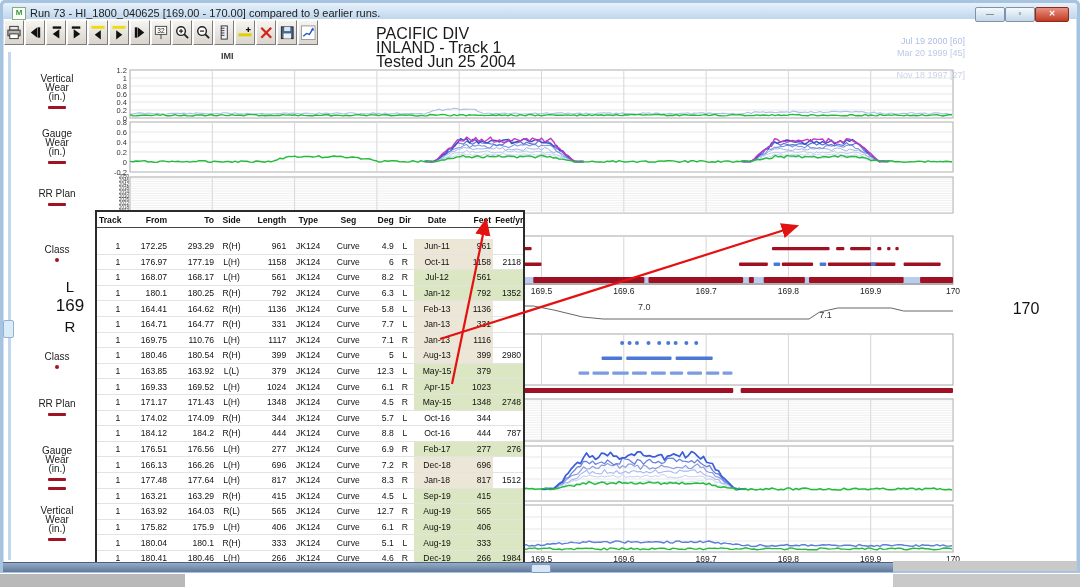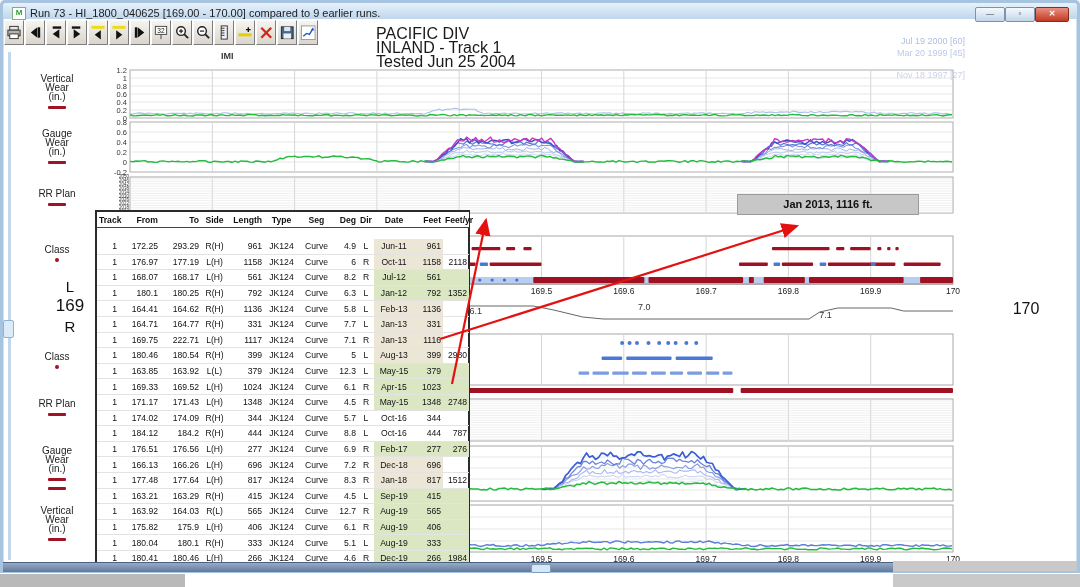--- a/index.html
+++ b/index.html
@@ -29,21 +29,21 @@
   .runcol{position:absolute;top:36px;width:118px;font-size:9px;line-height:11.5px;text-align:right;white-space:nowrap;}
   
   .lp{position:absolute;left:24px;width:66px;text-align:center;font-size:10px;line-height:9px;color:#222;}
   .lp .bar{display:inline-block;width:18px;height:3px;background:#a01325;border-radius:1px;margin-top:2px;}
   .lp .dot{display:inline-block;width:4px;height:4px;background:#a01325;border-radius:50%;margin-top:3px;}
   .bigmile{position:absolute;color:#111;text-align:center;}
   
   .callout{position:absolute;background:#c7c7c7;border:1px solid #9b9b9b;color:#111;
            font-size:11px;font-weight:bold;text-align:center;z-index:6;}
   
-  #grid-table{position:absolute;left:95px;top:210px;width:375px;z-index:5;background:#fff;
+  #grid-table{position:absolute;left:95px;top:210px;width:430px;z-index:5;background:#fff;
               border:2px solid #2b2b2b;box-sizing:border-box;}
   #grid-table table{border-collapse:collapse;table-layout:fixed;width:100%;font-size:8.6px;color:#111;}
   #grid-table th{font-weight:bold;border-bottom:1px solid #444;height:15px;padding:0 2px;background:#fff;}
   #grid-table td{height:14.6px;padding:0 2px;border-bottom:1px solid #e3e3e3;overflow:hidden;white-space:nowrap;}
   #grid-table tr.gap td{height:11px;border-bottom:none;}
   .al-r{text-align:right}.al-c{text-align:center}
   td.hl-tan{background:#ece6d6;} td.hl-green{background:#dbe7c2;}
   
   #rrstack{position:absolute;left:103px;top:175px;width:26px;font-size:4.5px;line-height:3.9px;
            text-align:right;color:#333;z-index:2;letter-spacing:0;}
@@ -425,21 +425,20 @@
         <div>2042</div>
         <div>2038</div>
         <div>2034</div>
         <div>2030</div>
         <div>2026</div>
         <div>2022</div>
         <div>2018</div>
         <div>2014</div>
       </div>
 
-    <div class="callout" style="left:737px;top:194px;width:180px;height:19px;line-height:19px;">Jan 2013, 1116 ft.</div>
 
     <div id="grid-table">
         <table>
           <colgroup>
             <col style="width:22px">
             <col style="width:41px">
             <col style="width:41px">
             <col style="width:27px">
             <col style="width:36px">
             <col style="width:35px">
@@ -550,21 +549,21 @@
               <td class="al-c">Curve</td>
               <td class="al-r">7.7</td>
               <td class="al-c">L</td>
               <td class="al-c hl-tan">Jan-13</td>
               <td class="al-r hl-tan">331</td>
               <td class="al-r"></td>
             </tr>
             <tr>
               <td class="al-r">1</td>
               <td class="al-r">169.75</td>
-              <td class="al-r">222.71</td>
+              <td class="al-r">110.76</td>
               <td class="al-c">L(H)</td>
               <td class="al-r">1117</td>
               <td class="al-c">JK124</td>
               <td class="al-c">Curve</td>
               <td class="al-r">7.1</td>
               <td class="al-c">R</td>
               <td class="al-c hl-tan">Jan-13</td>
               <td class="al-r hl-tan">1116</td>
               <td class="al-r"></td>
             </tr>

